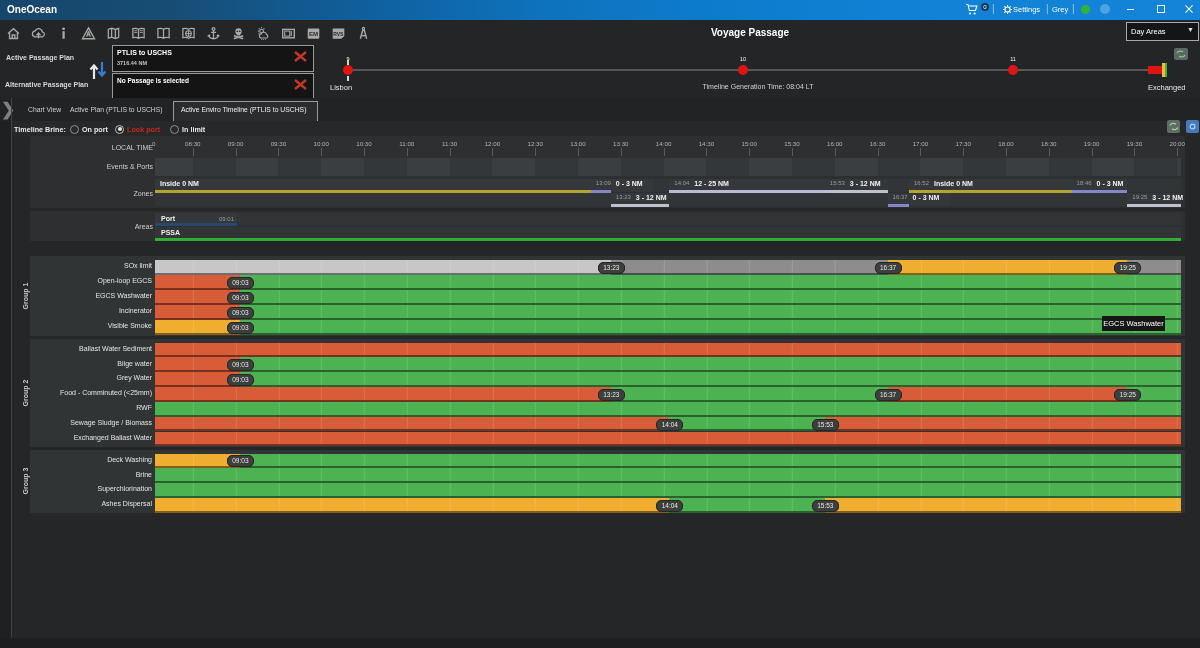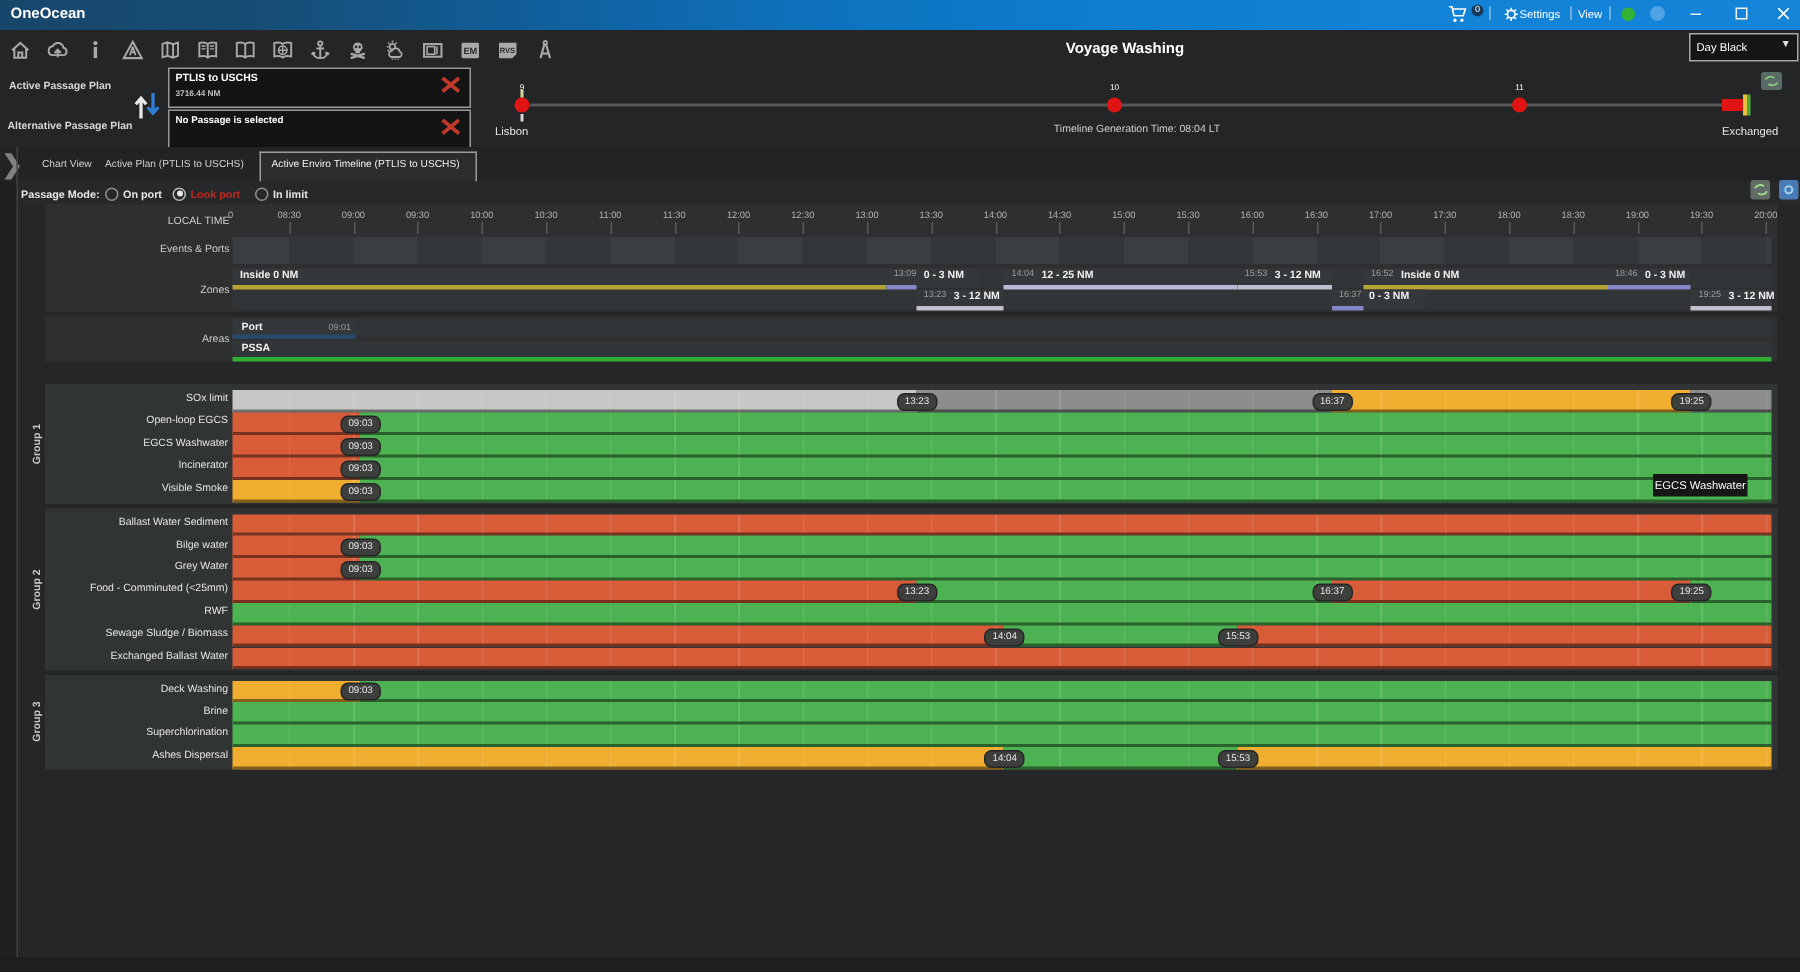--- a/index.html
+++ b/index.html
@@ -25,21 +25,21 @@
       <line x1="9" y1="5.5" x2="11" y2="5.5"></line>
 <line x1="1.6" y1="1.6" x2="3" y2="3"></line>
       <line x1="8" y1="8" x2="9.4" y2="9.4"></line>
 <line x1="8" y1="3" x2="9.4" y2="1.6"></line>
       <line x1="1.6" y1="9.4" x2="3" y2="8"></line>
     </g>
 <circle cx="5.5" cy="5.5" r="1" fill="#0d7bcd"></circle>
   </svg>
 <div class="lbl" style="left:1013px;top:5px;font-size:7.5px;color:#fff;">Settings</div>
 <div class="lbl" style="left:1046px;top:3px;font-size:10px;color:#9fc8e8;">|</div>
-<div class="lbl" style="left:1052px;top:5px;font-size:7.5px;color:#fff;">View</div>
+<div class="lbl" style="left:1052px;top:5px;font-size:7.5px;color:#fff;">Grey</div>
 <div class="lbl" style="left:1072px;top:3px;font-size:10px;color:#9fc8e8;">|</div>
 <div class="abs" style="left:1081px;top:5px;width:9px;height:9px;border-radius:5px;background:#35b335;"></div>
 <div class="abs" style="left:1100px;top:4px;width:10px;height:10px;border-radius:5px;background:rgba(255,255,255,0.25);"></div>
 <div class="abs" style="left:1127px;top:9px;width:7px;height:1.4px;background:#f2f2f2;"></div>
 <div class="abs" style="left:1157px;top:5px;width:6px;height:6px;border:1.1px solid #f2f2f2;"></div>
 <svg class="abs" style="left:1185px;top:5px;" width="8" height="8" viewBox="0 0 9 9">
 <path d="M0.5 0.5 L8.5 8.5 M8.5 0.5 L0.5 8.5" stroke="#fff" stroke-width="1.2"></path>
   </svg>
 <svg class="abs" style="left:5.5px;top:25.5px;" width="15" height="15" viewBox="0 0 16 16">
     <path d="M2.2 8 8 2.8 13.8 8 M3.8 7v6.3h8.4V7 M6.6 13.3V9.6h2.8v3.7" fill="none" stroke="#a9a9a9" stroke-width="1.45"></path>
@@ -104,23 +104,23 @@
     <text x="8" y="10.6" font-family="Liberation Sans,sans-serif" font-size="6.5" font-weight="bold" fill="#2a2a2a" text-anchor="middle">EM</text>
   </svg>
 <svg class="abs" style="left:330.5px;top:25.5px;" width="15" height="15" viewBox="0 0 16 16">
     <path d="M1.8 2.6 H14.2 V10.6 L11.2 13.6 H1.8 Z" fill="#a9a9a9"></path>
     <text x="7.8" y="10.2" font-family="Liberation Sans,sans-serif" font-size="5.4" font-weight="bold" fill="#2a2a2a" text-anchor="middle">RVS</text>
   </svg>
 <svg class="abs" style="left:355.5px;top:25.5px;" width="15" height="15" viewBox="0 0 16 16">
     <circle cx="8" cy="2.6" r="1.2" fill="none" stroke="#a9a9a9" stroke-width="1.25"></circle>
     <path d="M7.4 3.8 4.6 13.6 M8.6 3.8 11.4 13.6 M5.6 9.9 C6.3 10.6 9.7 10.6 10.4 9.9" fill="none" stroke="#a9a9a9" stroke-width="1.5"></path>
   </svg>
-<div class="lbl" style="left:690px;top:27px;width:120px;text-align:center;font-size:10px;font-weight:bold;color:#fff;">Voyage Washing</div>
+<div class="lbl" style="left:690px;top:27px;width:120px;text-align:center;font-size:10px;font-weight:bold;color:#fff;">Voyage Passage</div>
 <div class="abs" style="left:1126px;top:22px;width:71px;height:17px;background:#131517;border:1px solid #a8a8a8;"></div>
-<div class="lbl" style="left:1131px;top:27px;font-size:7.5px;color:#fff;">Day Black</div>
+<div class="lbl" style="left:1131px;top:27px;font-size:7.5px;color:#fff;">Day Areas</div>
 <div class="lbl" style="left:1187px;top:26px;font-size:7px;color:#ddd;">▼</div>
 <div class="lbl" style="left:6px;top:54px;font-size:7px;font-weight:bold;">Active Passage Plan</div>
 <div class="lbl" style="left:5px;top:81px;font-size:7px;font-weight:bold;">Alternative Passage Plan</div>
 <svg class="abs" style="left:89px;top:61px;" width="18" height="19" viewBox="0 0 18 19">
 <path d="M5 18 V5 M1.5 8.5 5 4.5 8.5 8.5" fill="none" stroke="#e8e8e8" stroke-width="2.2"></path>
 <path d="M13 1 V14 M9.5 10.5 13 14.5 16.5 10.5" fill="none" stroke="#2f7fd6" stroke-width="2.2"></path>
   </svg>
 <div class="abs" style="left:112px;top:45px;width:200px;height:25px;background:#141414;border:1.5px solid #9a9a9a;"></div>
 <div class="lbl" style="left:117px;top:49px;font-size:7px;font-weight:bold;color:#fff;">PTLIS to USCHS</div>
 <div class="lbl" style="left:117px;top:60px;font-size:5.5px;font-weight:bold;color:#c0c0c0;">3716.44 NM</div>
@@ -153,21 +153,21 @@
   </svg>
 <div class="abs" style="left:0;top:98px;width:1200px;height:23px;background:#222324;"></div>
 <div class="lbl" style="left:1px;top:99px;font-size:17px;font-weight:bold;color:#808080;">❯</div>
 <div class="lbl" style="left:28px;top:106px;font-size:6.8px;color:#d0d0d0;">Chart View</div>
 <div class="lbl" style="left:70px;top:106px;font-size:6.8px;color:#d0d0d0;">Active Plan (PTLIS to USCHS)</div>
 <div class="abs" style="left:173px;top:101px;width:145px;height:20px;background:#2b2c2d;border:1px solid #9a9a9a;border-bottom:none;box-sizing:border-box;"></div>
 <div class="lbl" style="left:181px;top:106px;font-size:6.8px;color:#f0f0f0;">Active Enviro Timeline (PTLIS to USCHS)</div>
 <div class="abs" style="left:11px;top:121px;width:1189px;height:16px;background:#272829;"></div>
 <div class="abs" style="left:0;top:121px;width:11px;height:527px;background:#1f2021;"></div>
 <div class="abs" style="left:11px;top:98px;width:1px;height:550px;background:#404242;"></div>
-<div class="lbl" style="left:14px;top:124.5px;font-size:7.2px;font-weight:bold;color:#e8e8e8;">Passage Mode:</div>
+<div class="lbl" style="left:14px;top:124.5px;font-size:7.2px;font-weight:bold;color:#e8e8e8;">Timeline Brine:</div>
 <div class="abs" style="left:70px;top:124.5px;width:7px;height:7px;border-radius:5px;border:1.2px solid #909090;"></div>
 <div class="lbl" style="left:82px;top:124.5px;font-size:7.2px;font-weight:bold;color:#e8e8e8;">On port</div>
 <div class="abs" style="left:115px;top:124.5px;width:7px;height:7px;border-radius:5px;border:1.2px solid #b8b8b8;"></div>
 <div class="abs" style="left:117.5px;top:127px;width:4px;height:4px;border-radius:2px;background:#e8e8e8;"></div>
 <div class="lbl" style="left:127px;top:124.5px;font-size:7.2px;font-weight:bold;color:#c4281e;">Look port</div>
 <div class="abs" style="left:170px;top:124.5px;width:7px;height:7px;border-radius:5px;border:1.2px solid #909090;"></div>
 <div class="lbl" style="left:182px;top:124.5px;font-size:7.2px;font-weight:bold;color:#e8e8e8;">In limit</div>
 <div class="abs" style="left:1167px;top:120px;width:13px;height:13px;background:#636b66;border-radius:2px;"></div>
 <svg class="abs" style="left:1168.5px;top:122px;" width="10" height="9" viewBox="0 0 10 9">
 <path d="M1 3.5 C2 1.2, 5 0.8, 7 2.2 M9 5.5 C8 7.8, 5 8.2, 3 6.8" fill="none" stroke="#9ed88e" stroke-width="1.3"></path>

